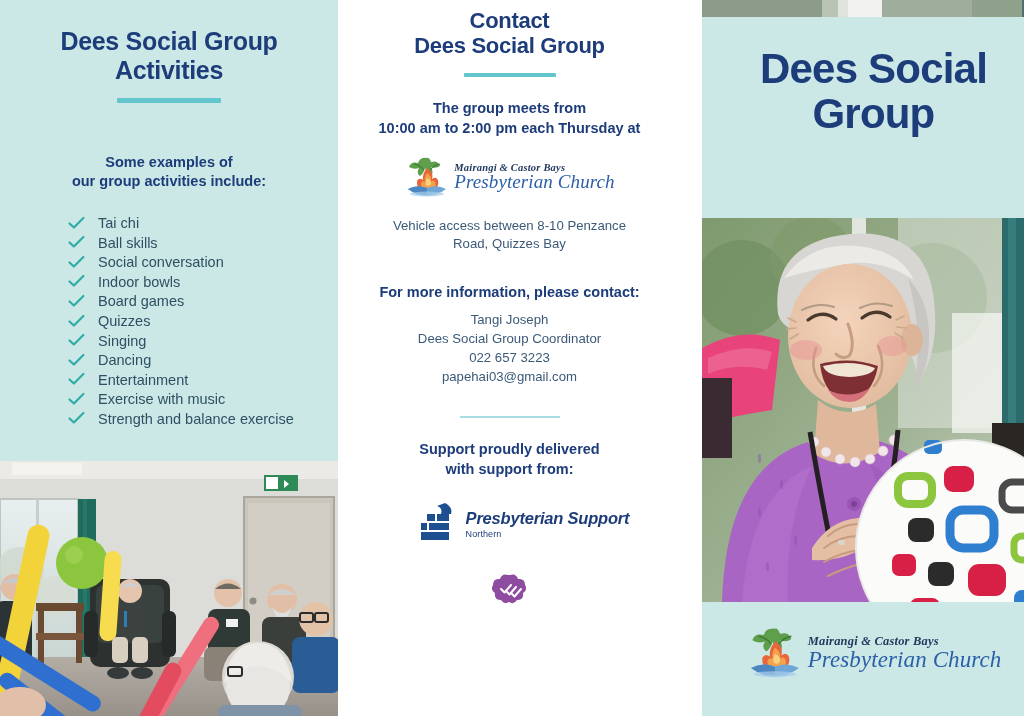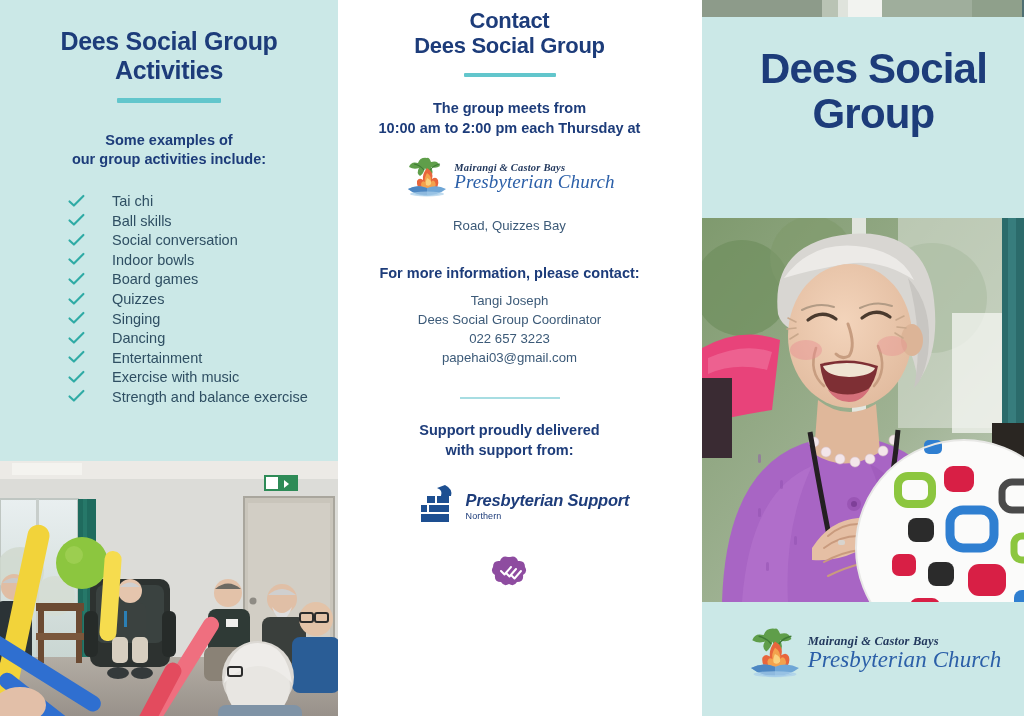--- a/index.html
+++ b/index.html
@@ -68,34 +68,33 @@
   .left-head {
     font-size: 25px;
     padding-top: 27px;
   }
   .left-sub {
     color: #1d3c7a;
     font-weight: bold;
     font-size: 14.5px;
     text-align: center;
     line-height: 1.32;
-    margin-top: 28px;
+    margin-top: 50px;
   }
   .activity-list {
     list-style: none;
     margin: 22px 0 0 0;
     padding: 0 0 0 68px;
   }
   .activity-list li {
     display: flex;
     align-items: center;
     height: 19.6px;
     font-size: 14.5px;
     color: #2f4f63;
-    gap: 14px;
   }
   .check {
     flex: 0 0 auto;
     width: 17px;
     height: 13px;
     margin-right: 13px;
     display: inline-block;
   }
   .check svg { display: block; }
   .activity-label { white-space: nowrap; }
@@ -513,20 +512,21 @@
             </svg>
           </span>
           <span class="church-text">
             <span class="line1" style="font-size:10.5px; display:block;">Mairangi &amp; Castor Bays</span>
             <span class="line2" style="font-size:19px; display:block;">Presbyterian Church</span>
           </span>
         </div>
       </div>
 
       <div class="mid-access">
+        <div>Vehicle access between 8-10 Penzance</div>
         <div>Road, Quizzes Bay</div>
       </div>
 
       <div class="mid-contact-head">For more information, please contact:</div>
 
       <div class="mid-contact-lines">
         <div>Tangi Joseph</div>
         <div>Dees Social Group Coordinator</div>
         <div>022 657 3223</div>
         <div>papehai03@gmail.com</div>

